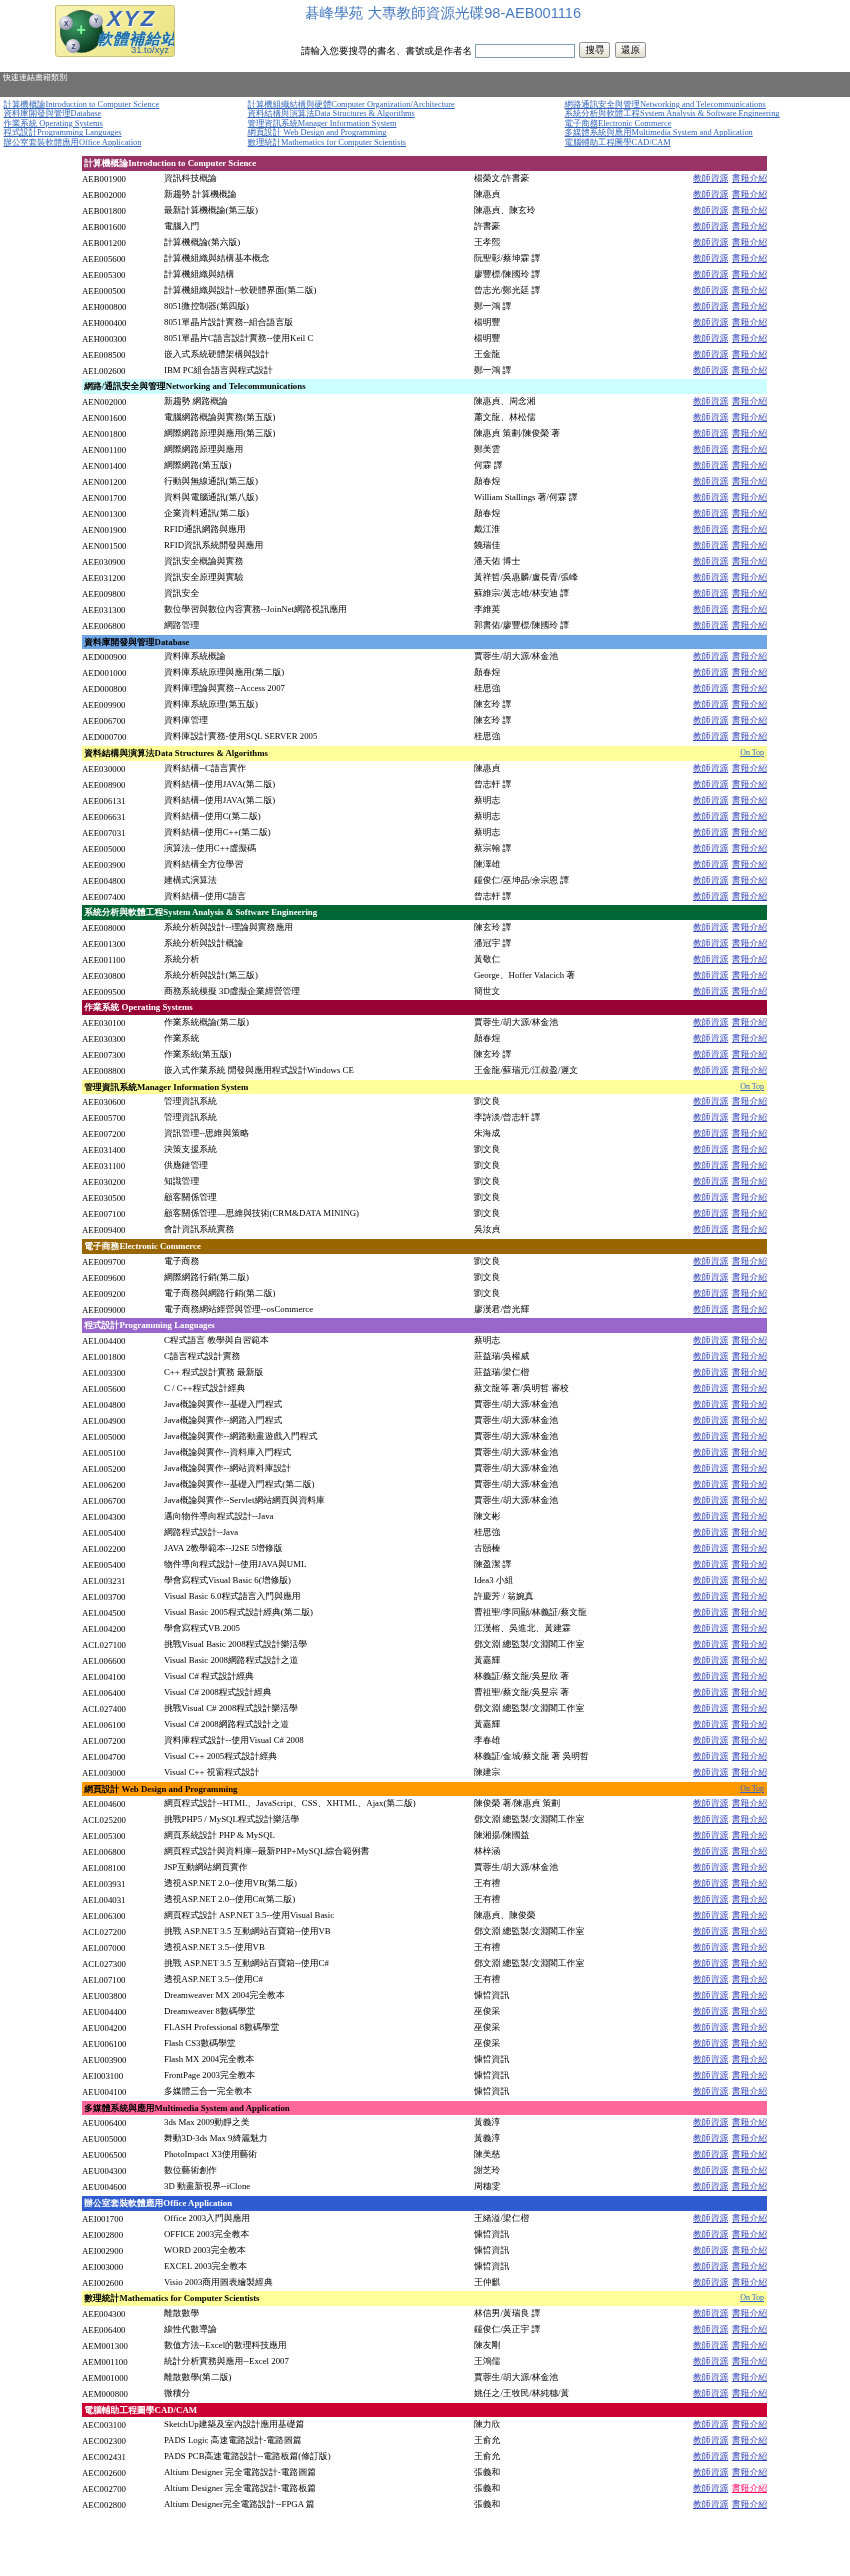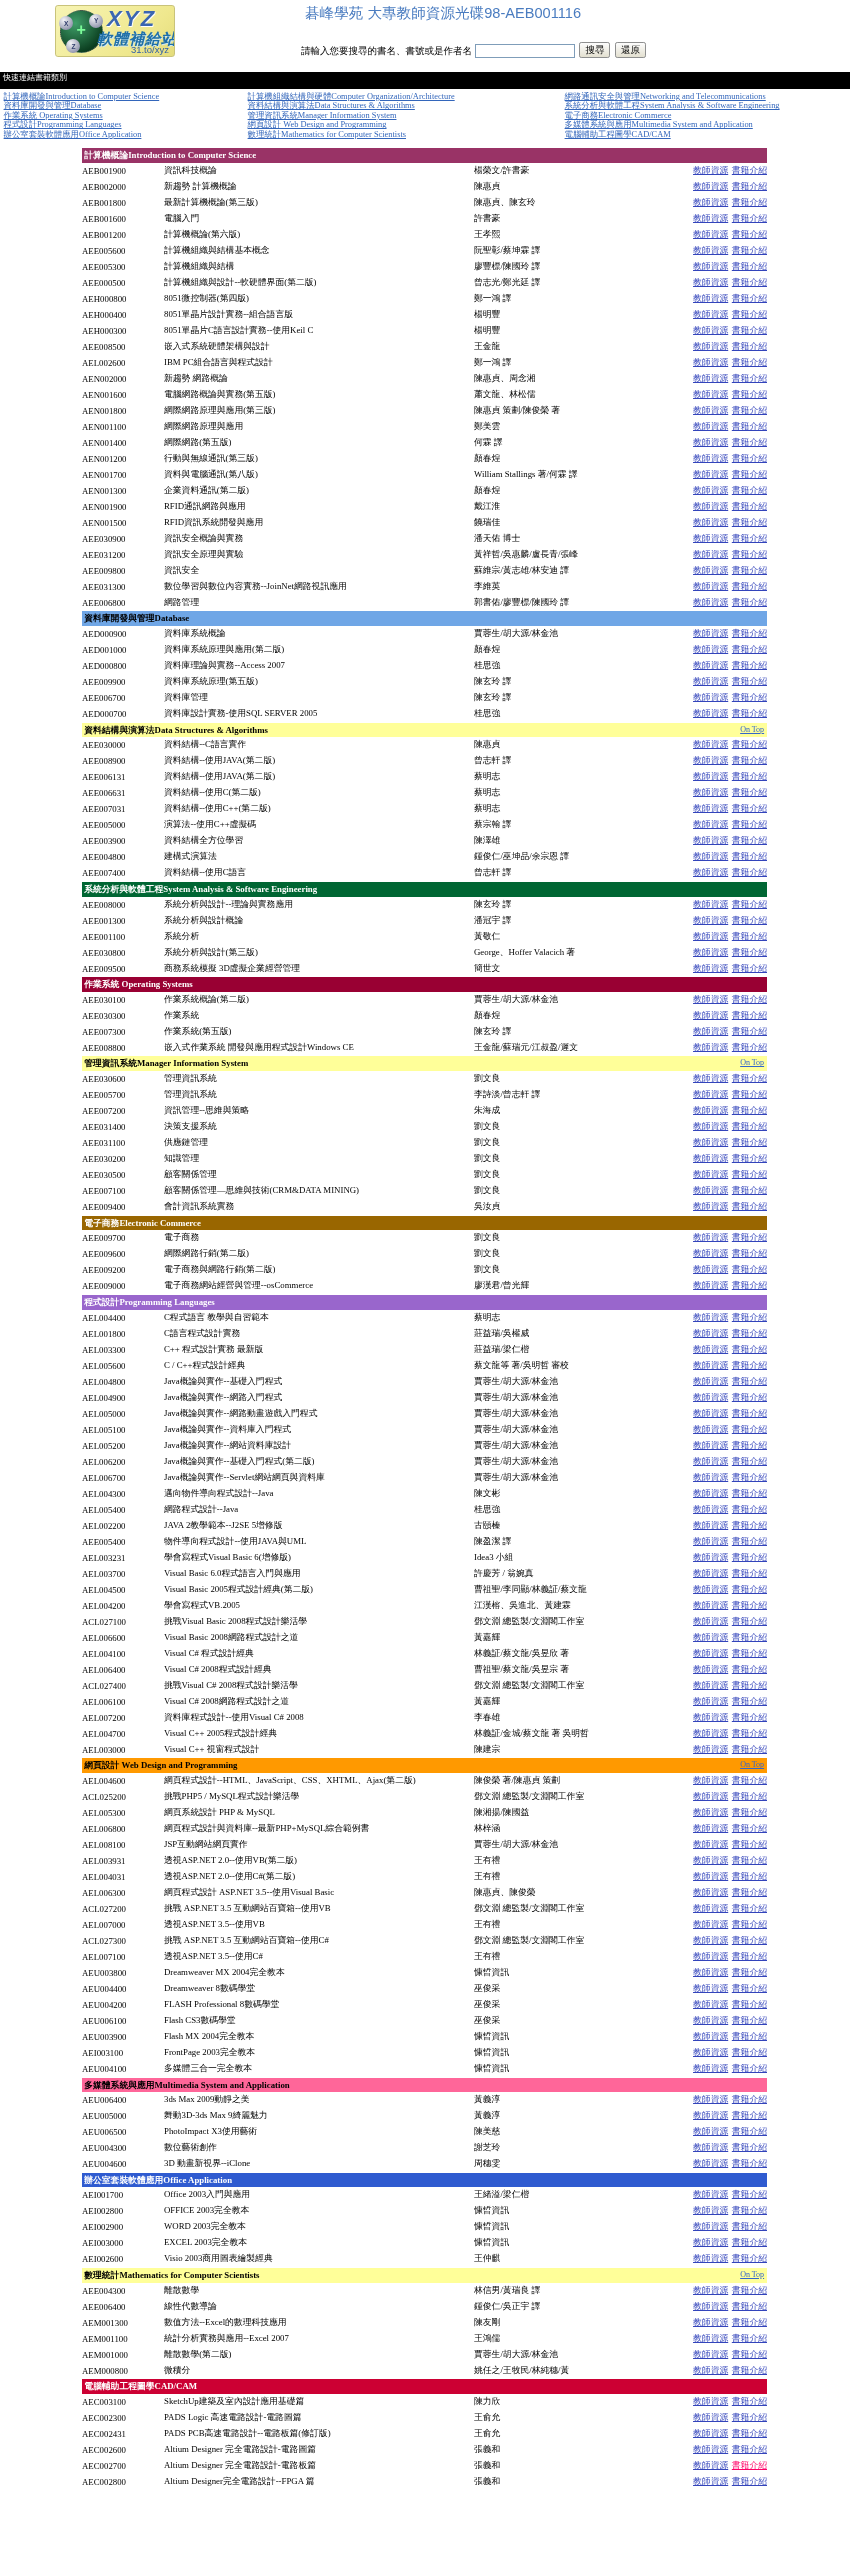--- a/index.html
+++ b/index.html
@@ -20,21 +20,21 @@
   .logo-xyz{position:absolute;left:51px;top:0px;font:italic bold 22px "Liberation Sans",sans-serif;color:#3B66B0;letter-spacing:2.2px;text-shadow:0.7px 0.7px 0 #fff;}
   .logo-name{position:absolute;left:41px;top:22.6px;font:italic bold 15.3px "Liberation Serif",serif;color:#1F6FA8;text-shadow:0.7px 0.7px 0 #CFE8F0;letter-spacing:0.7px;white-space:nowrap;}
   .logo-url{position:absolute;right:5.1px;bottom:0.7px;font:9.5px "Liberation Sans",sans-serif;color:#2F5FA8;margin-top:44px;}
   .page-title{position:absolute;left:305px;top:4.4px;font-family:"Liberation Sans",sans-serif;font-size:14.6px;color:#4A7CC0;white-space:nowrap;}
   .search-row{position:absolute;left:301px;top:42px;font-size:9.5px;white-space:nowrap;display:flex;align-items:flex-end;}
   .search-label{margin-right:2.9px;}
   .search-input{width:95px;height:12.4px;border:0.7px solid #7F9DB9;font-size:8.8px;padding:0 1.5px;}
   .btn{margin-left:4.4px;font:9.5px "Liberation Sans",sans-serif;padding:0.7px 5.1px;color:#000;
        background:linear-gradient(#FDFDFD,#E3E0D0);border:0.7px solid #8E8F8F;border-radius:2.2px;}
   
-  .quickbar{background:#000000;color:#FFF;height:17px;line-height:11px;font-size:8px;padding-left:2.9px;}
+  .quickbar{background:#737373;color:#FFF;height:25px;line-height:11px;font-size:8px;padding-left:2.9px;}
   .quicklinks{display:flex;padding:2.9px 0 3.6px 3.6px;}
   .ql-col{display:flex;flex-direction:column;}
   .ql-col.c1{width:244px;} .ql-col.c2{width:317px;} .ql-col.c3{flex:1;}
   .ql-link{font-size:8.4px;line-height:9.5px;color:#3366BB;text-decoration:underline;white-space:nowrap;}
   
   .booktable{margin-left:82px;width:685px;padding-top:4.4px;}
   .sec-header{height:14.6px;line-height:14.6px;font-size:8.8px;font-weight:bold;padding:0 2.9px 0 2.2px;
               display:flex;justify-content:space-between;align-items:center;margin-top:0.7px;white-space:nowrap;}
   .ontop{font-weight:normal;font-size:8px;color:#3366CC;text-decoration:underline;font-family:Liberation Serif, serif;}
   .row{display:flex;height:16px;align-items:center;font-size:8.8px;white-space:nowrap;}
@@ -168,20 +168,23 @@
       <span class="cell-title">嵌入式系統硬體架構與設計</span>
       <span class="cell-author">王金龍</span>
       <span class="cell-links"><a>教師資源</a><a>書籍介紹</a></span>
     </div>
     <div class="row">
       <span class="cell-code">AEL002600</span>
       <span class="cell-title">IBM PC組合語言與程式設計</span>
       <span class="cell-author">鄭一鴻 譯</span>
       <span class="cell-links"><a>教師資源</a><a>書籍介紹</a></span>
     </div>
+    <div class="sec-header" style="background: rgb(204, 255, 255); color: rgb(0, 0, 0);">
+      <span>網路/通訊安全與管理Networking and Telecommunications</span>
+    </div>
     <div class="row">
       <span class="cell-code">AEN002000</span>
       <span class="cell-title">新趨勢 網路概論</span>
       <span class="cell-author">陳惠貞、周念湘</span>
       <span class="cell-links"><a>教師資源</a><a>書籍介紹</a></span>
     </div>
     <div class="row">
       <span class="cell-code">AEN001600</span>
       <span class="cell-title">電腦網路概論與實務(第五版)</span>
       <span class="cell-author">蕭文龍、林松儒</span>

